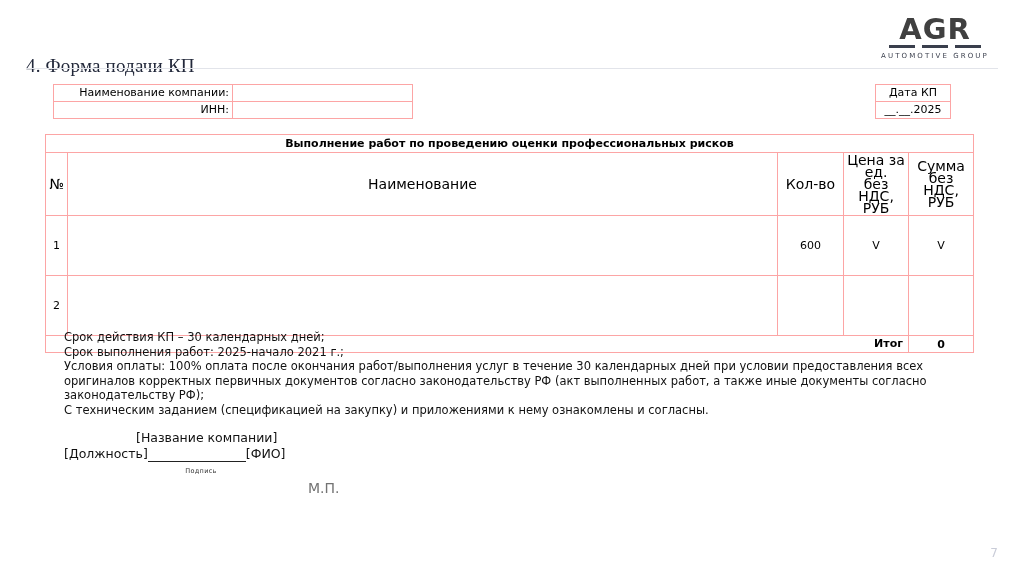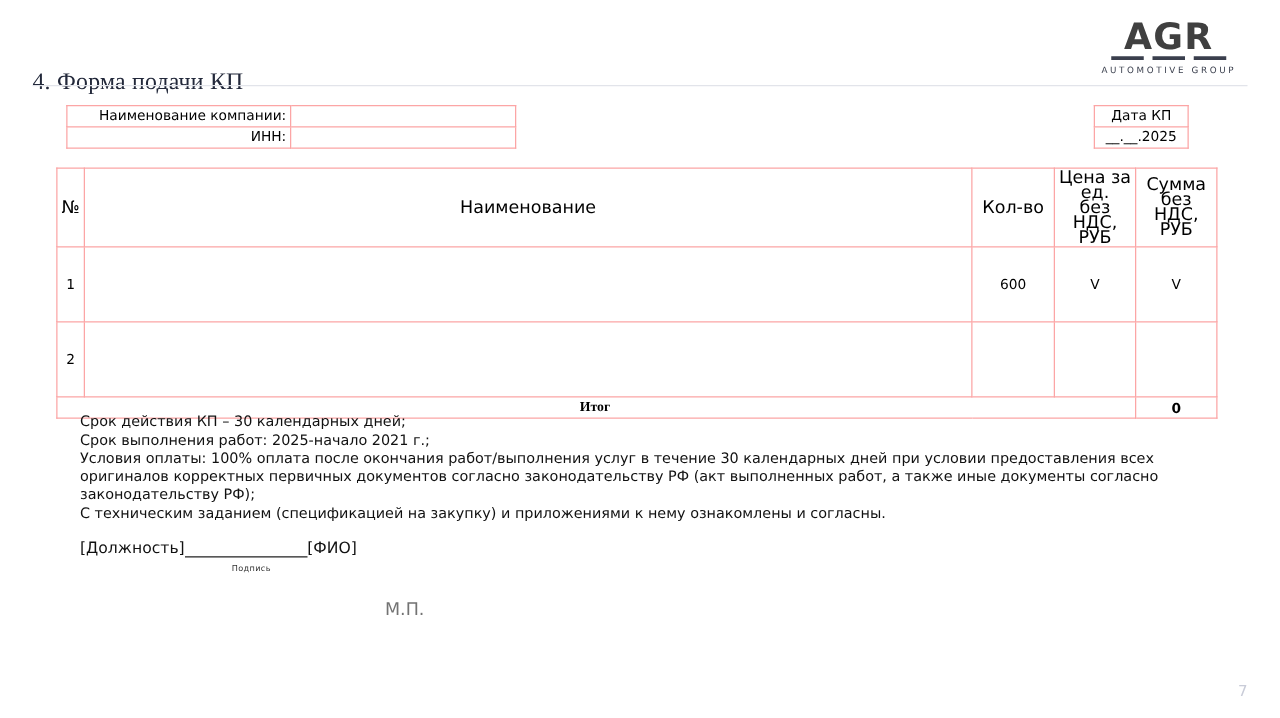--- a/index.html
+++ b/index.html
@@ -144,26 +144,25 @@
     line-height: 12px;
     font-size: 14px;
   }
   .items-table .row-body td {
     height: 57px;
   }
   .items-table .col-name {
     text-align: center;
   }
   .items-table .total-label {
-    text-align: center;
+    text-align: right;
     font-weight: bold;
     padding-right: 5px;
     height: 14px;
     line-height: 14px;
-    font-family: Liberation Serif, serif;
   }
   .items-table .total-value {
     text-align: center;
     font-weight: bold;
   }
 
   
   .terms {
     position: absolute;
     left: 64px;
@@ -270,20 +269,23 @@
 
   <table class="grid items-table">
     <colgroup>
       <col style="width:22px">
       <col style="width:710px">
       <col style="width:66px">
       <col style="width:65px">
       <col style="width:65px">
     </colgroup>
     <tbody>
+      <tr>
+        <td class="th-title" colspan="5">Выполнение работ по проведению оценки профессиональных рисков</td>
+      </tr>
       <tr>
         <td class="col-head">№</td>
         <td class="col-head">Наименование</td>
         <td class="col-head">Кол-во</td>
         <td class="col-head">
           <span>Цена за ед.</span><br>
           <span>без НДС,</span><br>
           <span>РУБ</span>
         </td>
         <td class="col-head">
@@ -314,20 +316,21 @@
   </table>
 
   <div class="terms">
     <div>Срок действия КП – 30 календарных дней;</div>
     <div>Срок выполнения работ: 2025-начало 2021 г.;</div>
     <div>Условия оплаты: 100% оплата после окончания работ/выполнения услуг в течение 30 календарных дней при условии предоставления всех оригиналов корректных первичных документов согласно законодательству РФ (акт выполненных работ, а также иные документы согласно законодательству РФ);</div>
     <div>С техническим заданием (спецификацией на закупку) и приложениями к нему ознакомлены и согласны.</div>
   </div>
 
   <div class="sign-block">
+    <div class="sign-company">[Название компании]</div>
     <div class="sign-row">
       <span>[Должность]</span><span class="sign-line"></span><span>[ФИО]</span>
     </div>
     <span class="sign-caption">Подпись</span>
   </div>
 
   <div class="stamp">М.П.</div>
 
   <div class="page-number">7</div>
 

